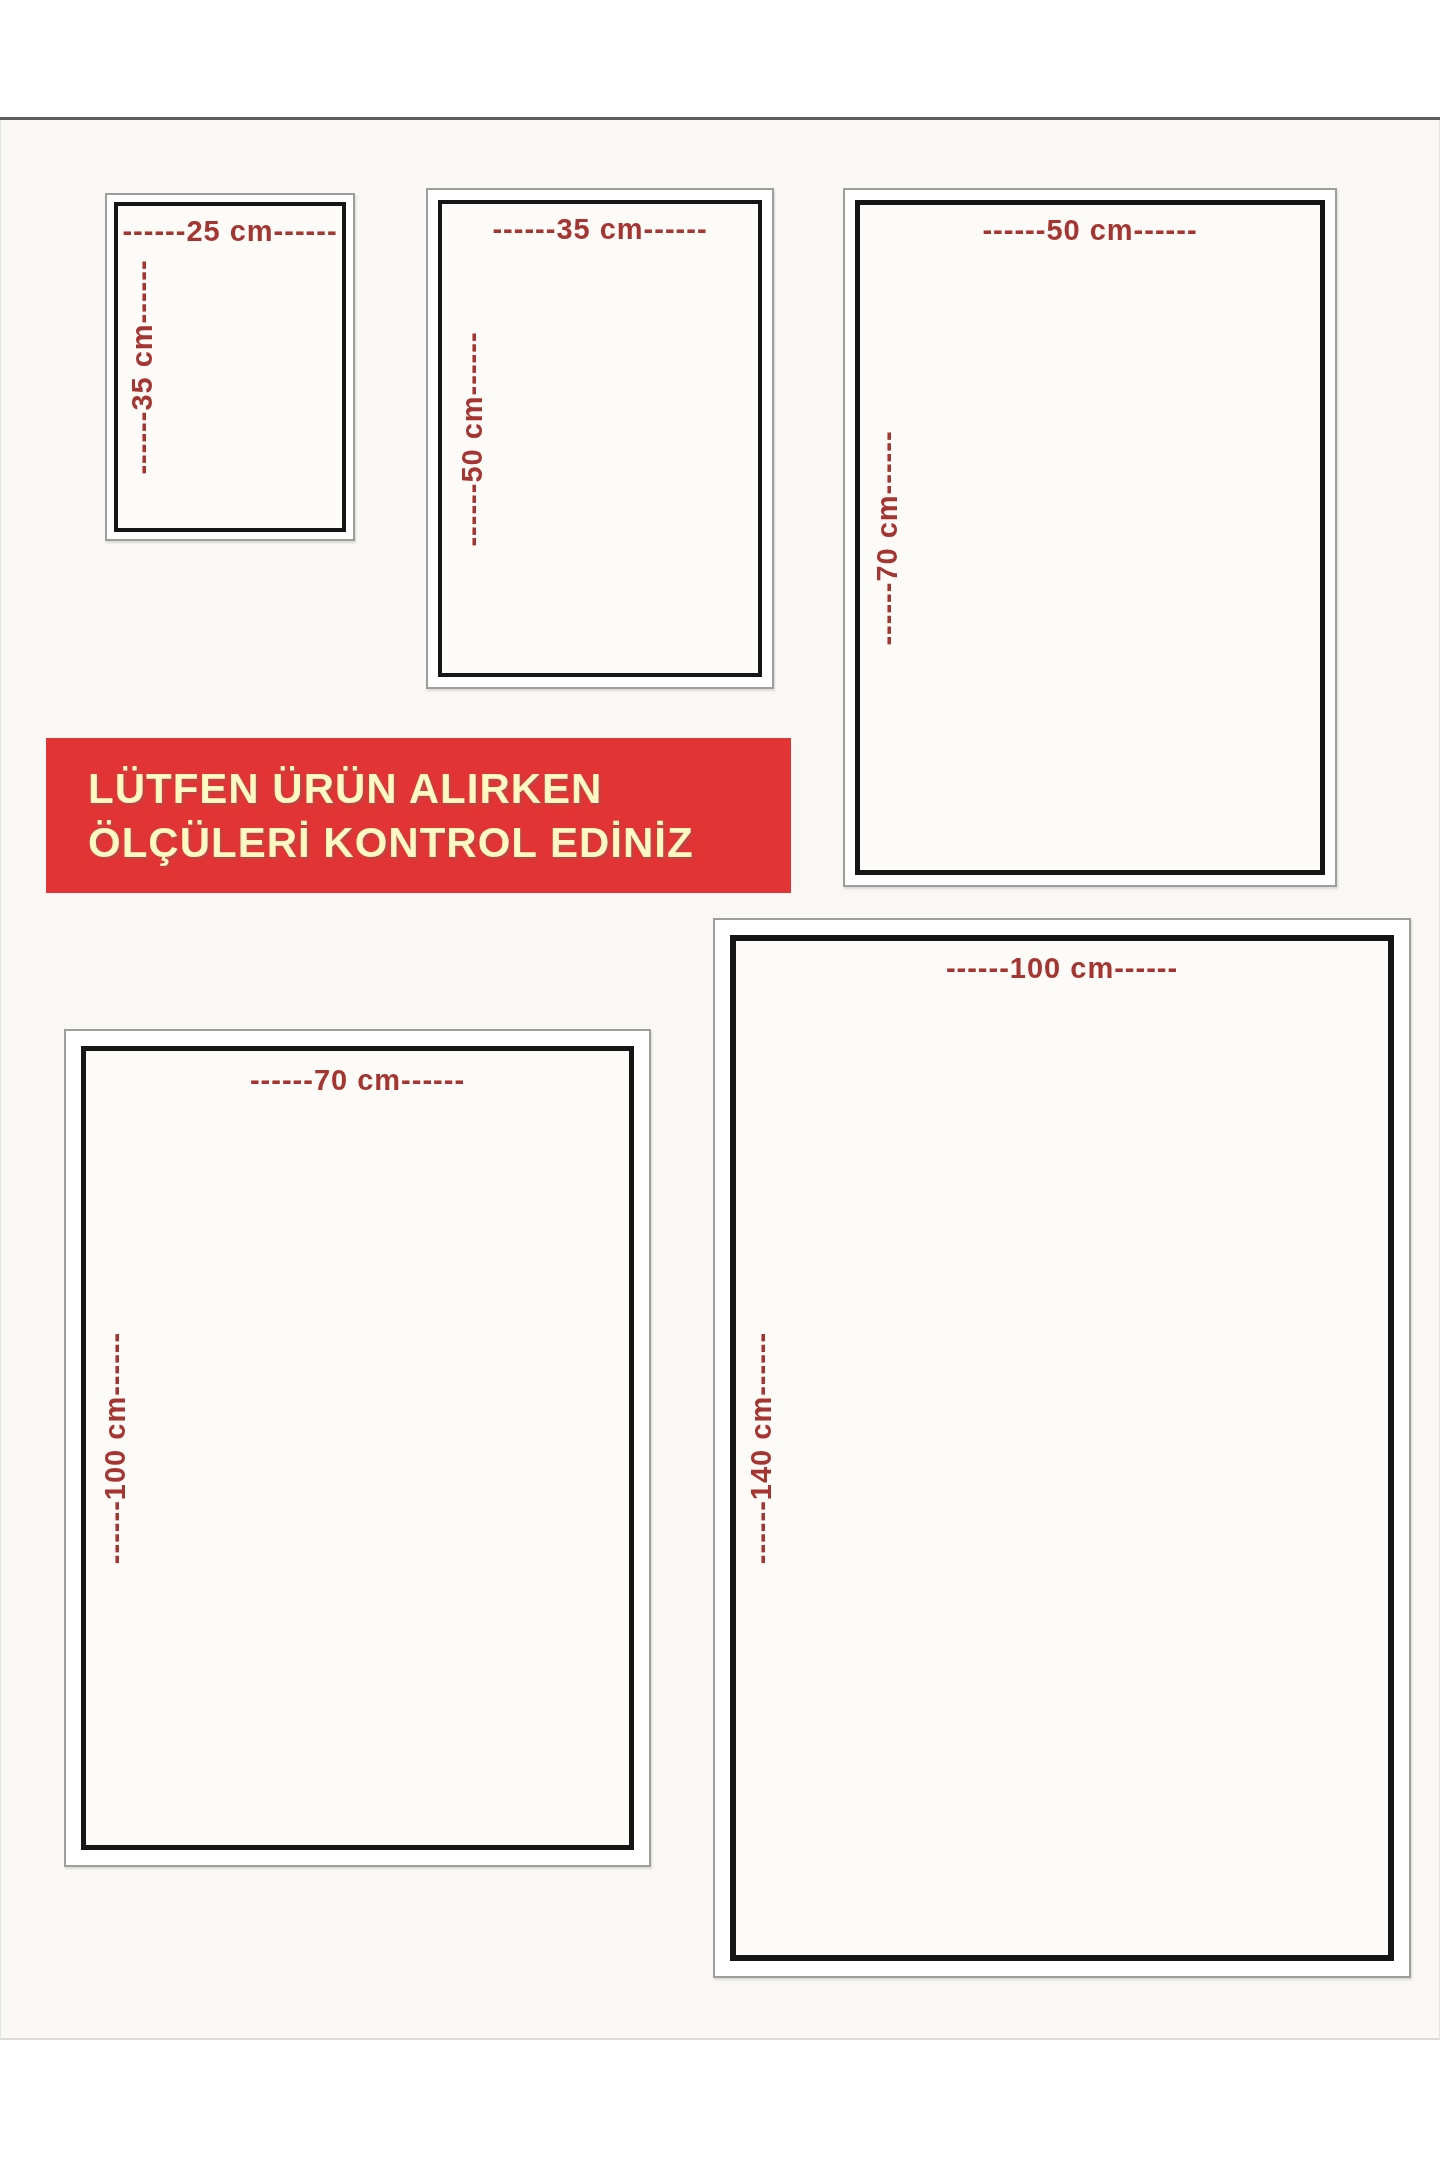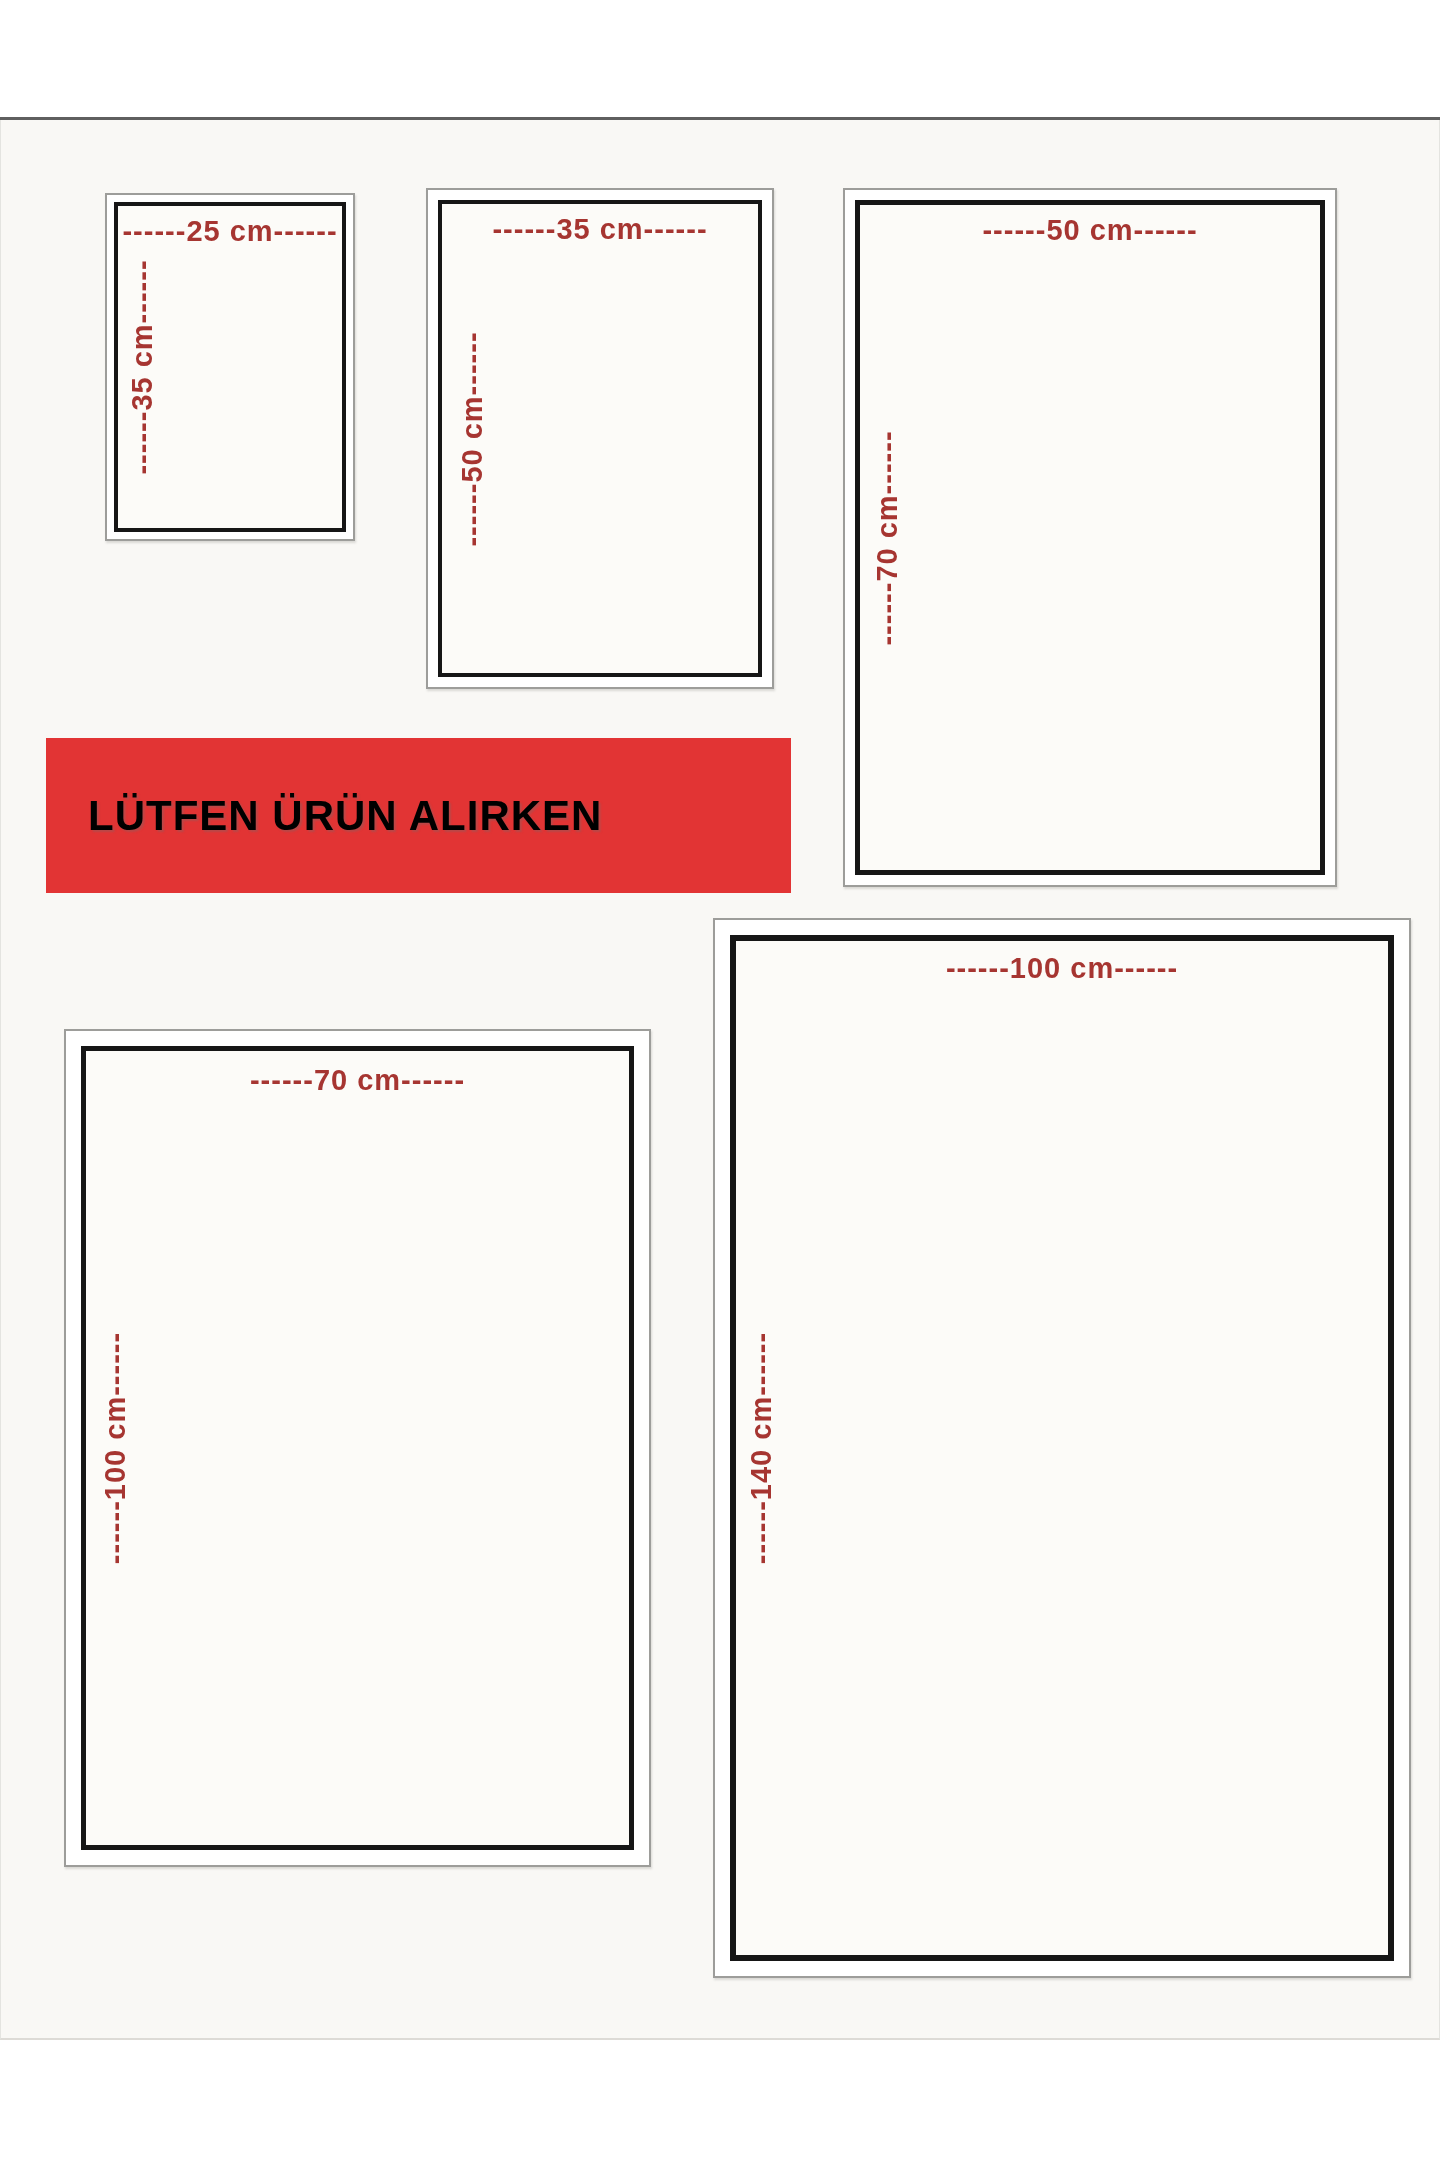--- a/index.html
+++ b/index.html
@@ -66,21 +66,21 @@
   .box-5 .hlabel { top: 11px; }
 
   
   .banner {
     position: absolute; left: 45px; top: 618px; width: 745px; height: 155px;
     background: #e23434;
     display: flex; flex-direction: column; justify-content: center;
     padding-left: 42px; box-sizing: border-box;
   }
   .banner div {
-    color: #000000;
+    color: #fef9c3;
     font-weight: bold;
     font-size: 42px;
     line-height: 54px;
     letter-spacing: 1px;
     text-shadow: 2px 2px 2px rgba(110,110,110,0.35);
     white-space: nowrap;
   }
 </style>
 </head>
 <body>
@@ -106,20 +106,21 @@
 
     <div class="sbox box-3">
       <div class="inner">
         <div class="hlabel">------50 cm------</div>
         <div class="vlabel">------70 cm------</div>
       </div>
     </div>
 
     <div class="banner">
       <div>LÜTFEN ÜRÜN ALIRKEN</div>
+      <div>ÖLÇÜLERİ KONTROL EDİNİZ</div>
     </div>
 
     <div class="sbox box-4">
       <div class="inner">
         <div class="hlabel">------70 cm------</div>
         <div class="vlabel">------100 cm------</div>
       </div>
     </div>
 
     <div class="sbox box-5">

